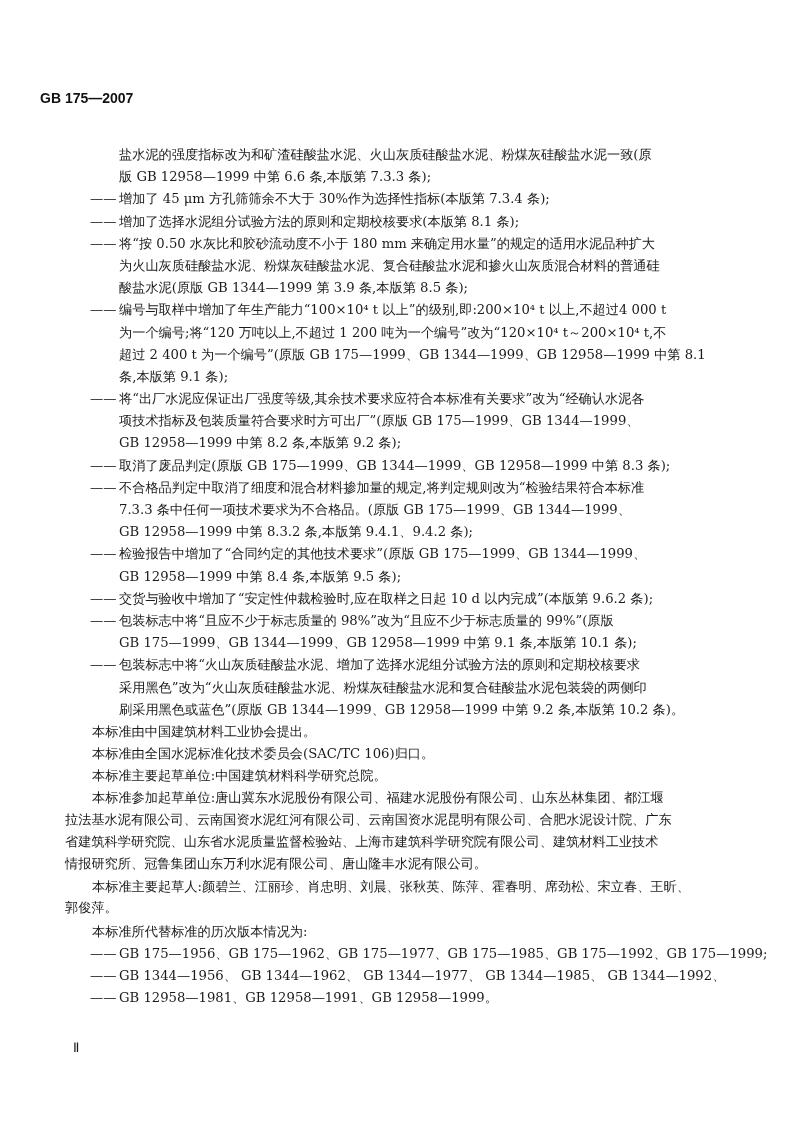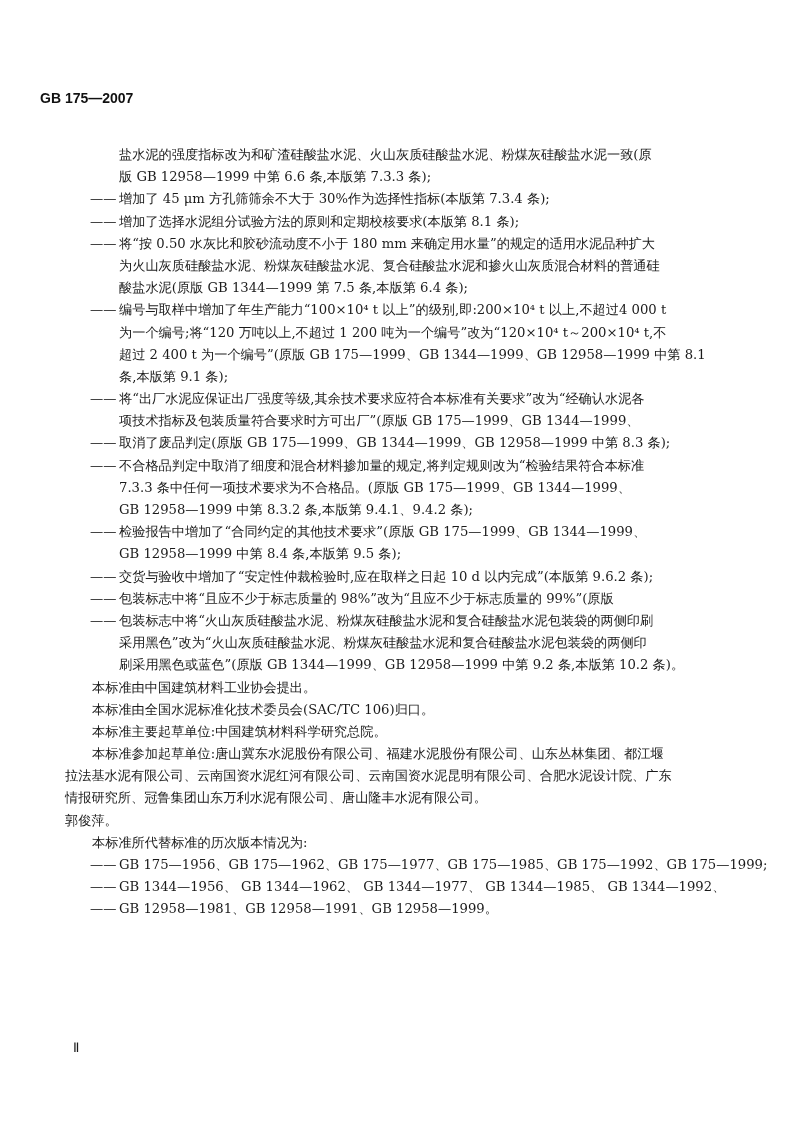--- a/index.html
+++ b/index.html
@@ -6,59 +6,63 @@
   body { width: 800px; height: 1128px; position: relative; overflow: hidden;
          font-family: "DejaVu Serif", "Liberation Serif", serif; color: #1a1a1a; }
   .header { position: absolute; left: 40px; top: 90px; font-family: "Liberation Sans", sans-serif;
             font-weight: bold; font-size: 14px; letter-spacing: 0px; color: #111; }
   .body { position: absolute; left: 65px; top: 128px; width: 700px; font-size: 13.2px; line-height: 22.2px; margin-top: 16px; }
   .line { white-space: nowrap; height: 22.2px; overflow: visible; }
   .l-cont { padding-left: 54px; }
   .l-dash { padding-left: 25px; }
   .l-dash .dash { display: inline-block; width: 29px; }
   .l-para { padding-left: 27px; }
-  .l-flush { padding-left: 0; }
+  .l-flush { padding-left: 0; font-family: Liberation Mono, monospace; }
   .pageno { position: absolute; left: 73px; top: 1040px; font-size: 13px; font-family: "Liberation Serif", serif; }
 </style>
 </head>
 <body>
 
 <div class="header">GB 175—2007</div>
 
 <div class="body" id="doc-body">
     <div class="line l-cont"><span>盐水泥的强度指标改为和矿渣硅酸盐水泥、火山灰质硅酸盐水泥、粉煤灰硅酸盐水泥一致(原</span></div>
     <div class="line l-cont"><span>版 GB 12958—1999 中第 6.6 条,本版第 7.3.3 条);</span></div>
     <div class="line l-dash"><span class="dash">——</span><span>增加了 45 μm 方孔筛筛余不大于 30%作为选择性指标(本版第 7.3.4 条);</span></div>
     <div class="line l-dash"><span class="dash">——</span><span>增加了选择水泥组分试验方法的原则和定期校核要求(本版第 8.1 条);</span></div>
     <div class="line l-dash"><span class="dash">——</span><span>将“按 0.50 水灰比和胶砂流动度不小于 180 mm 来确定用水量”的规定的适用水泥品种扩大</span></div>
     <div class="line l-cont"><span>为火山灰质硅酸盐水泥、粉煤灰硅酸盐水泥、复合硅酸盐水泥和掺火山灰质混合材料的普通硅</span></div>
-    <div class="line l-cont"><span>酸盐水泥(原版 GB 1344—1999 第 7.5 条,本版第 6.4 条);</span></div>
+    <div class="line l-cont"><span>酸盐水泥(原版 GB 1344—1999 第 3.9 条,本版第 8.5 条);</span></div>
     <div class="line l-dash"><span class="dash">——</span><span>编号与取样中增加了年生产能力“100×10⁴ t 以上”的级别,即:200×10⁴ t 以上,不超过4 000 t</span></div>
     <div class="line l-cont"><span>为一个编号;将“120 万吨以上,不超过 1 200 吨为一个编号”改为“120×10⁴ t～200×10⁴ t,不</span></div>
     <div class="line l-cont"><span>超过 2 400 t 为一个编号”(原版 GB 175—1999、GB 1344—1999、GB 12958—1999 中第 8.1</span></div>
     <div class="line l-cont"><span>条,本版第 9.1 条);</span></div>
     <div class="line l-dash"><span class="dash">——</span><span>将“出厂水泥应保证出厂强度等级,其余技术要求应符合本标准有关要求”改为“经确认水泥各</span></div>
     <div class="line l-cont"><span>项技术指标及包装质量符合要求时方可出厂”(原版 GB 175—1999、GB 1344—1999、</span></div>
+    <div class="line l-cont"><span>GB 12958—1999 中第 8.2 条,本版第 9.2 条);</span></div>
     <div class="line l-dash"><span class="dash">——</span><span>取消了废品判定(原版 GB 175—1999、GB 1344—1999、GB 12958—1999 中第 8.3 条);</span></div>
     <div class="line l-dash"><span class="dash">——</span><span>不合格品判定中取消了细度和混合材料掺加量的规定,将判定规则改为“检验结果符合本标准</span></div>
     <div class="line l-cont"><span>7.3.3 条中任何一项技术要求为不合格品。(原版 GB 175—1999、GB 1344—1999、</span></div>
     <div class="line l-cont"><span>GB 12958—1999 中第 8.3.2 条,本版第 9.4.1、9.4.2 条);</span></div>
     <div class="line l-dash"><span class="dash">——</span><span>检验报告中增加了“合同约定的其他技术要求”(原版 GB 175—1999、GB 1344—1999、</span></div>
     <div class="line l-cont"><span>GB 12958—1999 中第 8.4 条,本版第 9.5 条);</span></div>
     <div class="line l-dash"><span class="dash">——</span><span>交货与验收中增加了“安定性仲裁检验时,应在取样之日起 10 d 以内完成”(本版第 9.6.2 条);</span></div>
     <div class="line l-dash"><span class="dash">——</span><span>包装标志中将“且应不少于标志质量的 98%”改为“且应不少于标志质量的 99%”(原版</span></div>
-    <div class="line l-dash"><span class="dash">——</span><span>包装标志中将“火山灰质硅酸盐水泥、粉煤灰硅酸盐水泥和复合硅酸盐水泥包装袋的两侧印刷</span></div>
+    <div class="line l-cont"><span>GB 175—1999、GB 1344—1999、GB 12958—1999 中第 9.1 条,本版第 10.1 条);</span></div>
+    <div class="line l-dash"><span class="dash">——</span><span>包装标志中将“火山灰质硅酸盐水泥、增加了选择水泥组分试验方法的原则和定期校核要求</span></div>
     <div class="line l-cont"><span>采用黑色”改为“火山灰质硅酸盐水泥、粉煤灰硅酸盐水泥和复合硅酸盐水泥包装袋的两侧印</span></div>
     <div class="line l-cont"><span>刷采用黑色或蓝色”(原版 GB 1344—1999、GB 12958—1999 中第 9.2 条,本版第 10.2 条)。</span></div>
     <div class="line l-para"><span>本标准由中国建筑材料工业协会提出。</span></div>
     <div class="line l-para"><span>本标准由全国水泥标准化技术委员会(SAC/TC 106)归口。</span></div>
     <div class="line l-para"><span>本标准主要起草单位:中国建筑材料科学研究总院。</span></div>
     <div class="line l-para"><span>本标准参加起草单位:唐山冀东水泥股份有限公司、福建水泥股份有限公司、山东丛林集团、都江堰</span></div>
     <div class="line l-flush"><span>拉法基水泥有限公司、云南国资水泥红河有限公司、云南国资水泥昆明有限公司、合肥水泥设计院、广东</span></div>
+    <div class="line l-flush"><span>省建筑科学研究院、山东省水泥质量监督检验站、上海市建筑科学研究院有限公司、建筑材料工业技术</span></div>
     <div class="line l-flush"><span>情报研究所、冠鲁集团山东万利水泥有限公司、唐山隆丰水泥有限公司。</span></div>
+    <div class="line l-para"><span>本标准主要起草人:颜碧兰、江丽珍、肖忠明、刘晨、张秋英、陈萍、霍春明、席劲松、宋立春、王昕、</span></div>
     <div class="line l-flush"><span>郭俊萍。</span></div>
     <div class="line l-para"><span>本标准所代替标准的历次版本情况为:</span></div>
     <div class="line l-dash"><span class="dash">——</span><span>GB 175—1956、GB 175—1962、GB 175—1977、GB 175—1985、GB 175—1992、GB 175—1999;</span></div>
     <div class="line l-dash"><span class="dash">——</span><span>GB  1344—1956、 GB  1344—1962、 GB  1344—1977、 GB  1344—1985、 GB  1344—1992、</span></div>
     <div class="line l-dash"><span class="dash">——</span><span>GB 12958—1981、GB 12958—1991、GB 12958—1999。</span></div>
   </div>
 
 <div class="pageno">Ⅱ</div>
 
 </body></html>

